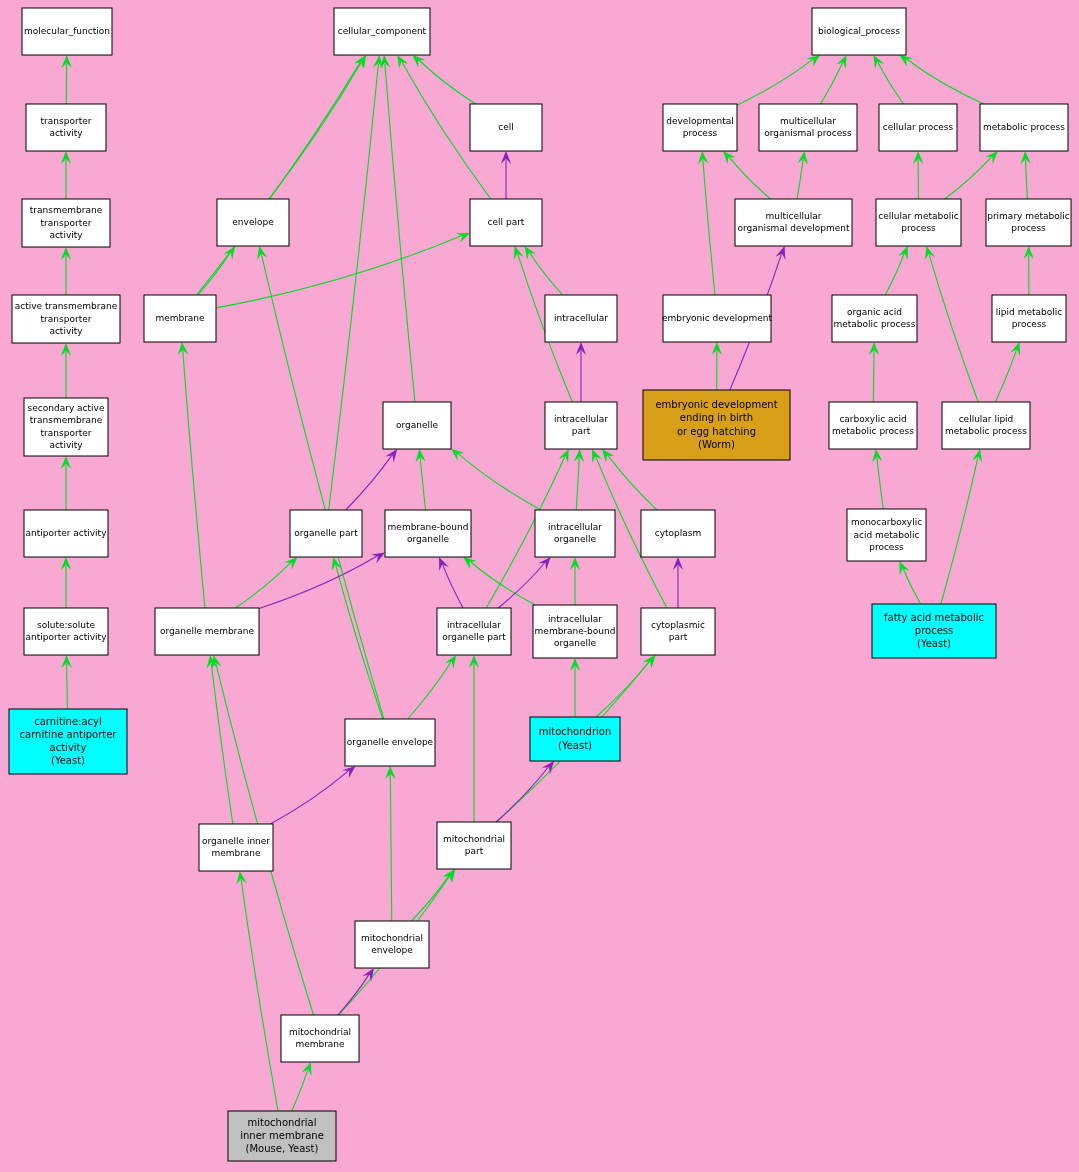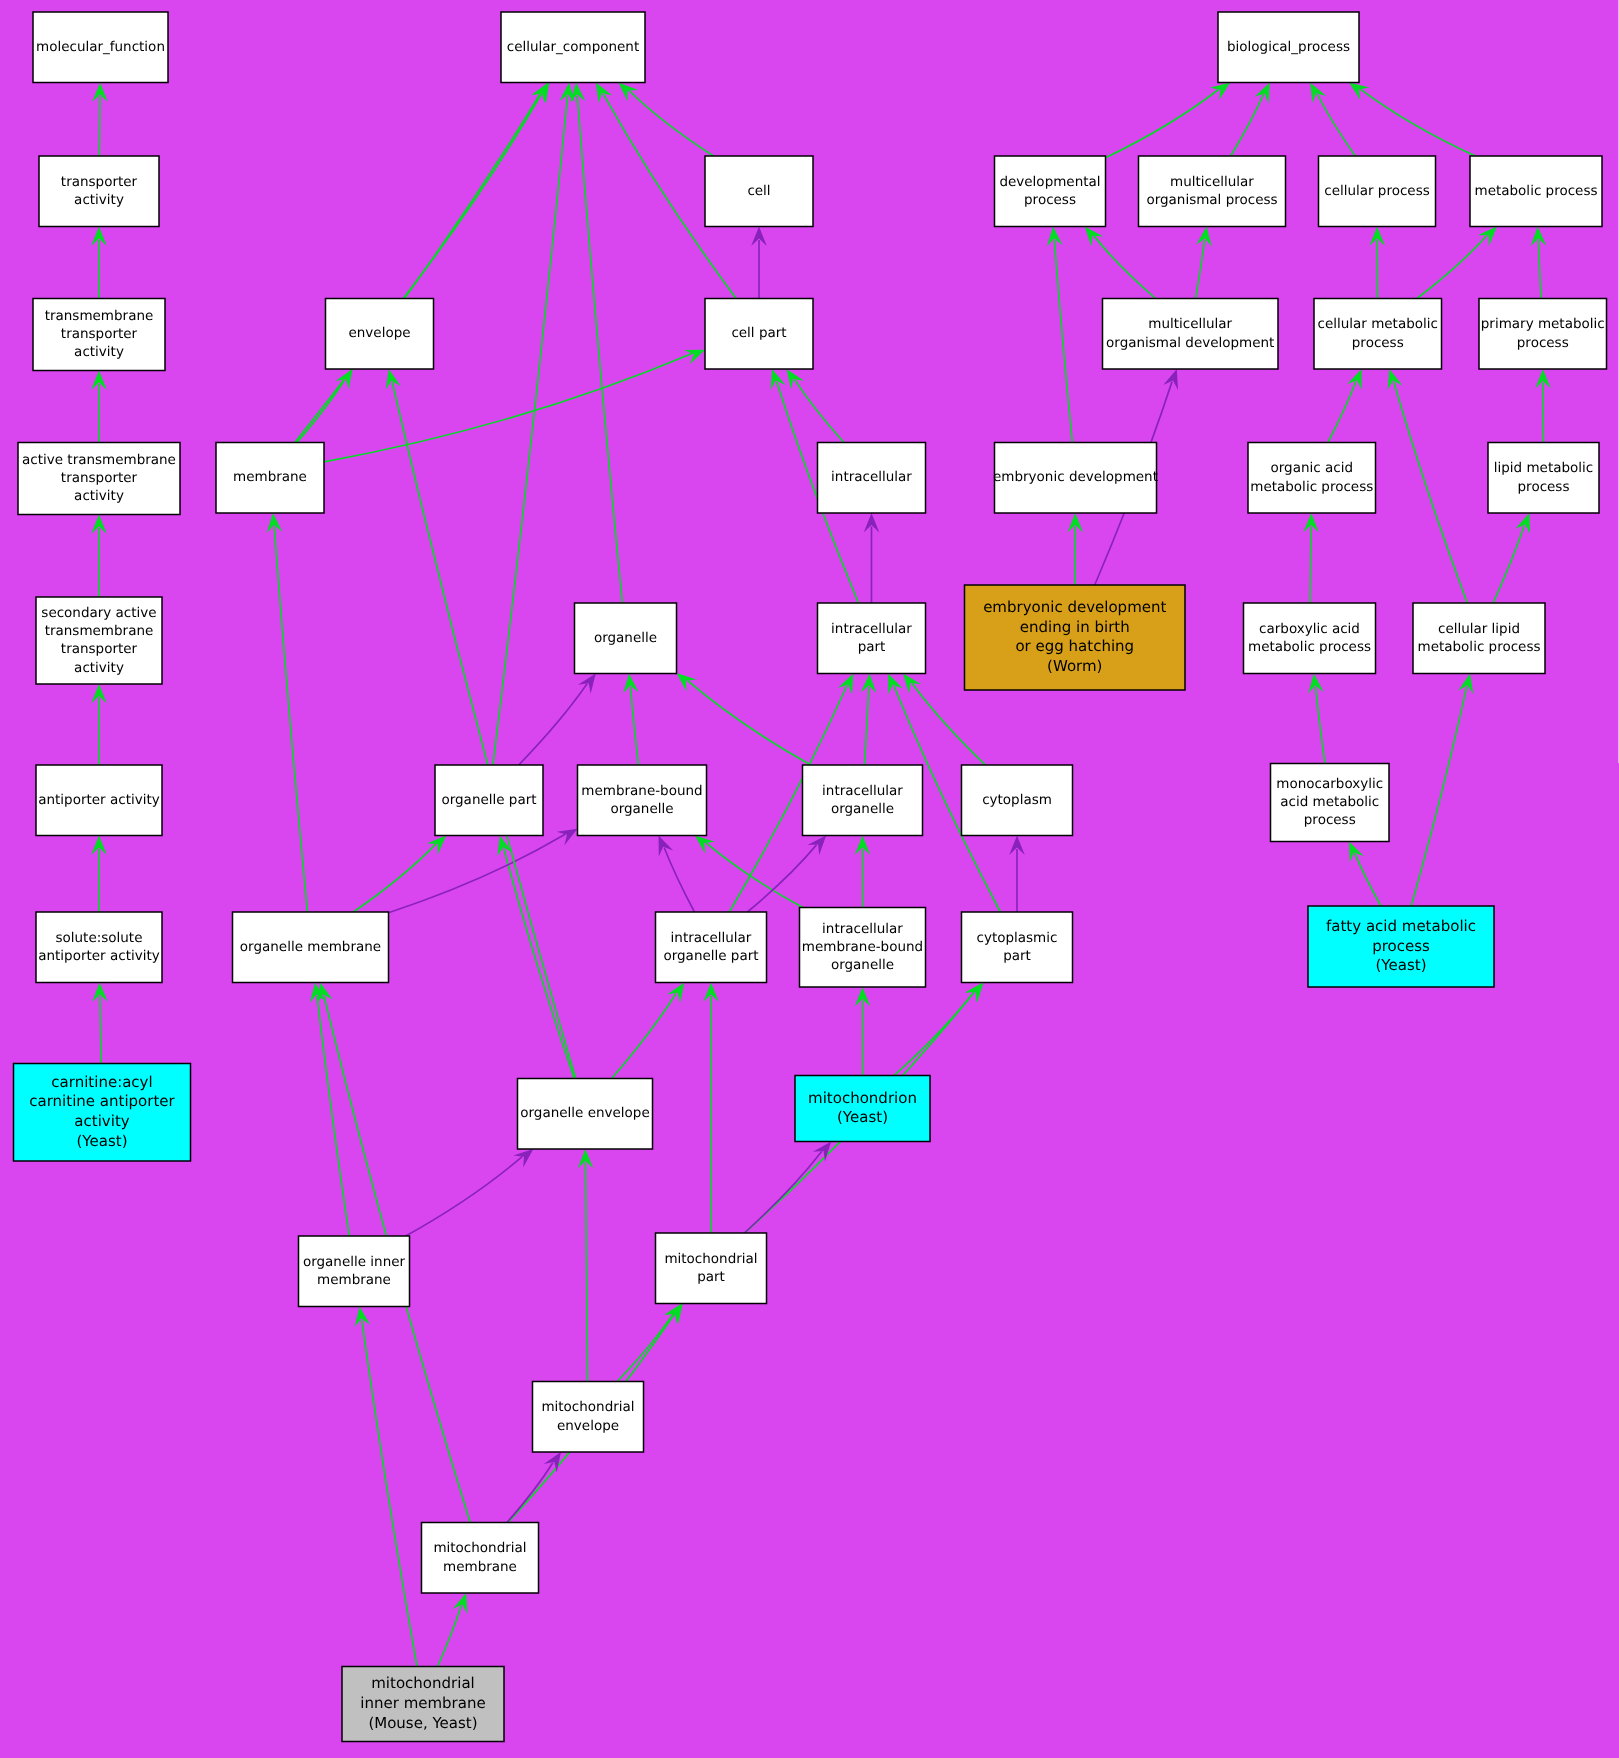--- a/index.html
+++ b/index.html
@@ -1,17 +1,17 @@
 <!DOCTYPE html>
 <html><head>
 <meta charset="utf-8">
 <style>
   html,body{margin:0;padding:0;background:#ffffff;}
   body{font-family:"DejaVu Sans","Liberation Sans",sans-serif;}
-  #stage{position:relative;width:1079px;height:1172px;background:#d946ef;overflow:hidden;}
+  #stage{position:relative;width:1079px;height:1172px;background:#f9a8d4;overflow:hidden;}
   #graph{position:absolute;left:0;top:0;width:1079px;height:1172px;}
   .node-rect{stroke:#000000;stroke-width:1;}
   .node-label{font-family:"DejaVu Sans","Liberation Sans",sans-serif;fill:#000000;text-anchor:middle;dominant-baseline:middle;}
   .edge-path{fill:none;stroke-width:1.1;}
   .arrow-head{stroke:none;}
 </style>
 </head>
 <body>
 
 <div id="stage">

